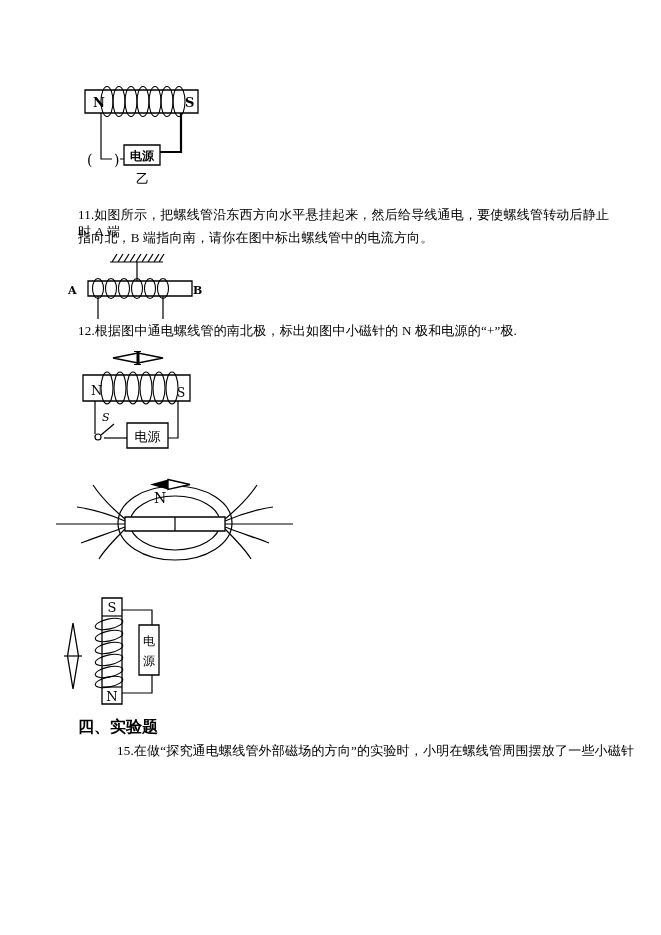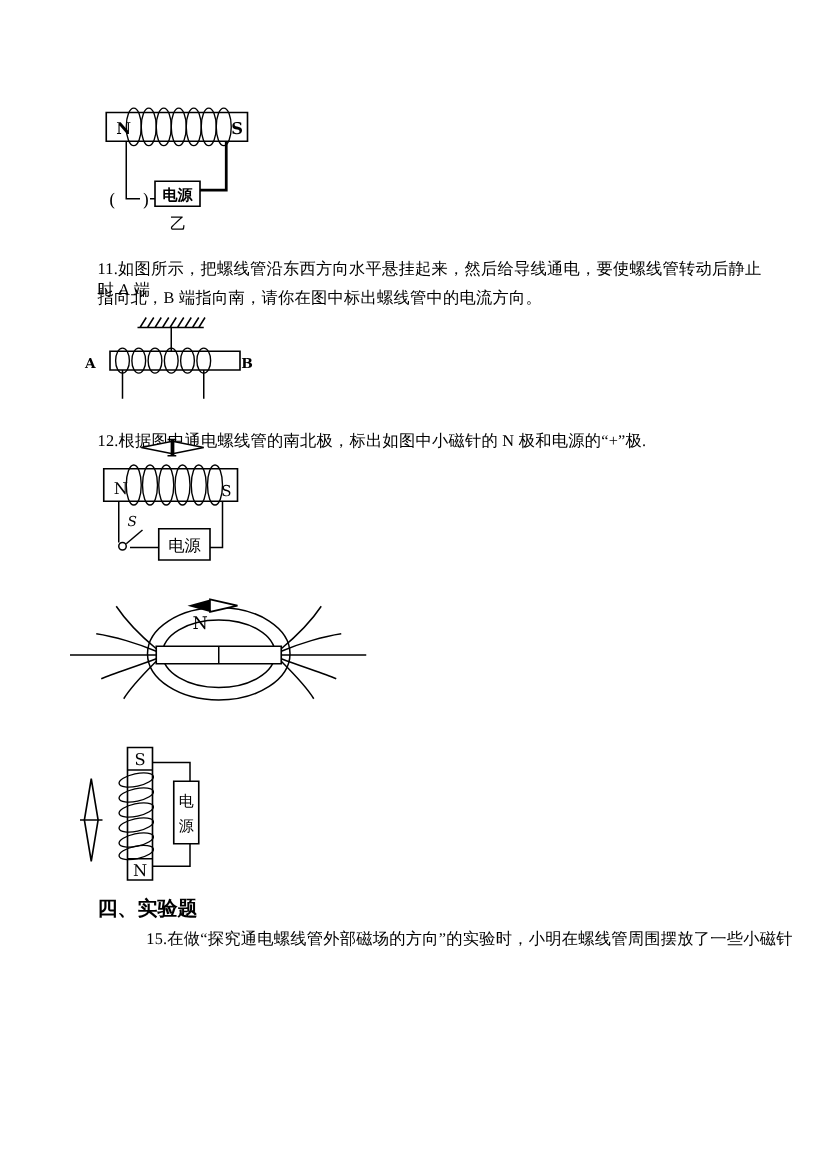--- a/index.html
+++ b/index.html
@@ -76,21 +76,21 @@
       <ellipse class="coil" cx="86" cy="39.5" rx="5.5" ry="10"></ellipse>
       <ellipse class="coil" cx="99" cy="39.5" rx="5.5" ry="10"></ellipse>
     </g>
     <text class="lbl lbl-b" x="4" y="45" font-size="11">A</text>
     <text class="lbl lbl-b" x="129" y="45" font-size="11">B</text>
     <g>
       <path class="ln" d="M34,47 V70 M99,47 V70"></path>
     </g>
   </svg>
 
-  <div class="q" style="left:78px; top:322px; width:540px;margin-top:22px;">12.根据图中通电螺线管的南北极，标出如图中小磁针的 N 极和电源的“+”极.</div>
+  <div class="q" style="left:78px; top:322px; width:540px;">12.根据图中通电螺线管的南北极，标出如图中小磁针的 N 极和电源的“+”极.</div>
 
   <svg style="left:80px; top:345px;" width="125" height="112" viewBox="0 0 125 112">
     <g>
       <polygon class="boxw" points="33,13 58,8 83,13 58,18"></polygon>
       <rect x="56.5" y="6.5" width="3" height="13" fill="#000"></rect>
       <path class="ln" d="M54,6.5 H61 M54,19.5 H61"></path>
     </g>
     <rect class="boxw" x="3" y="30" width="107" height="26"></rect>
     <text class="lbl" x="11" y="50" font-size="13">N</text>
     <text class="lbl" x="97" y="52" font-size="12">S</text>

